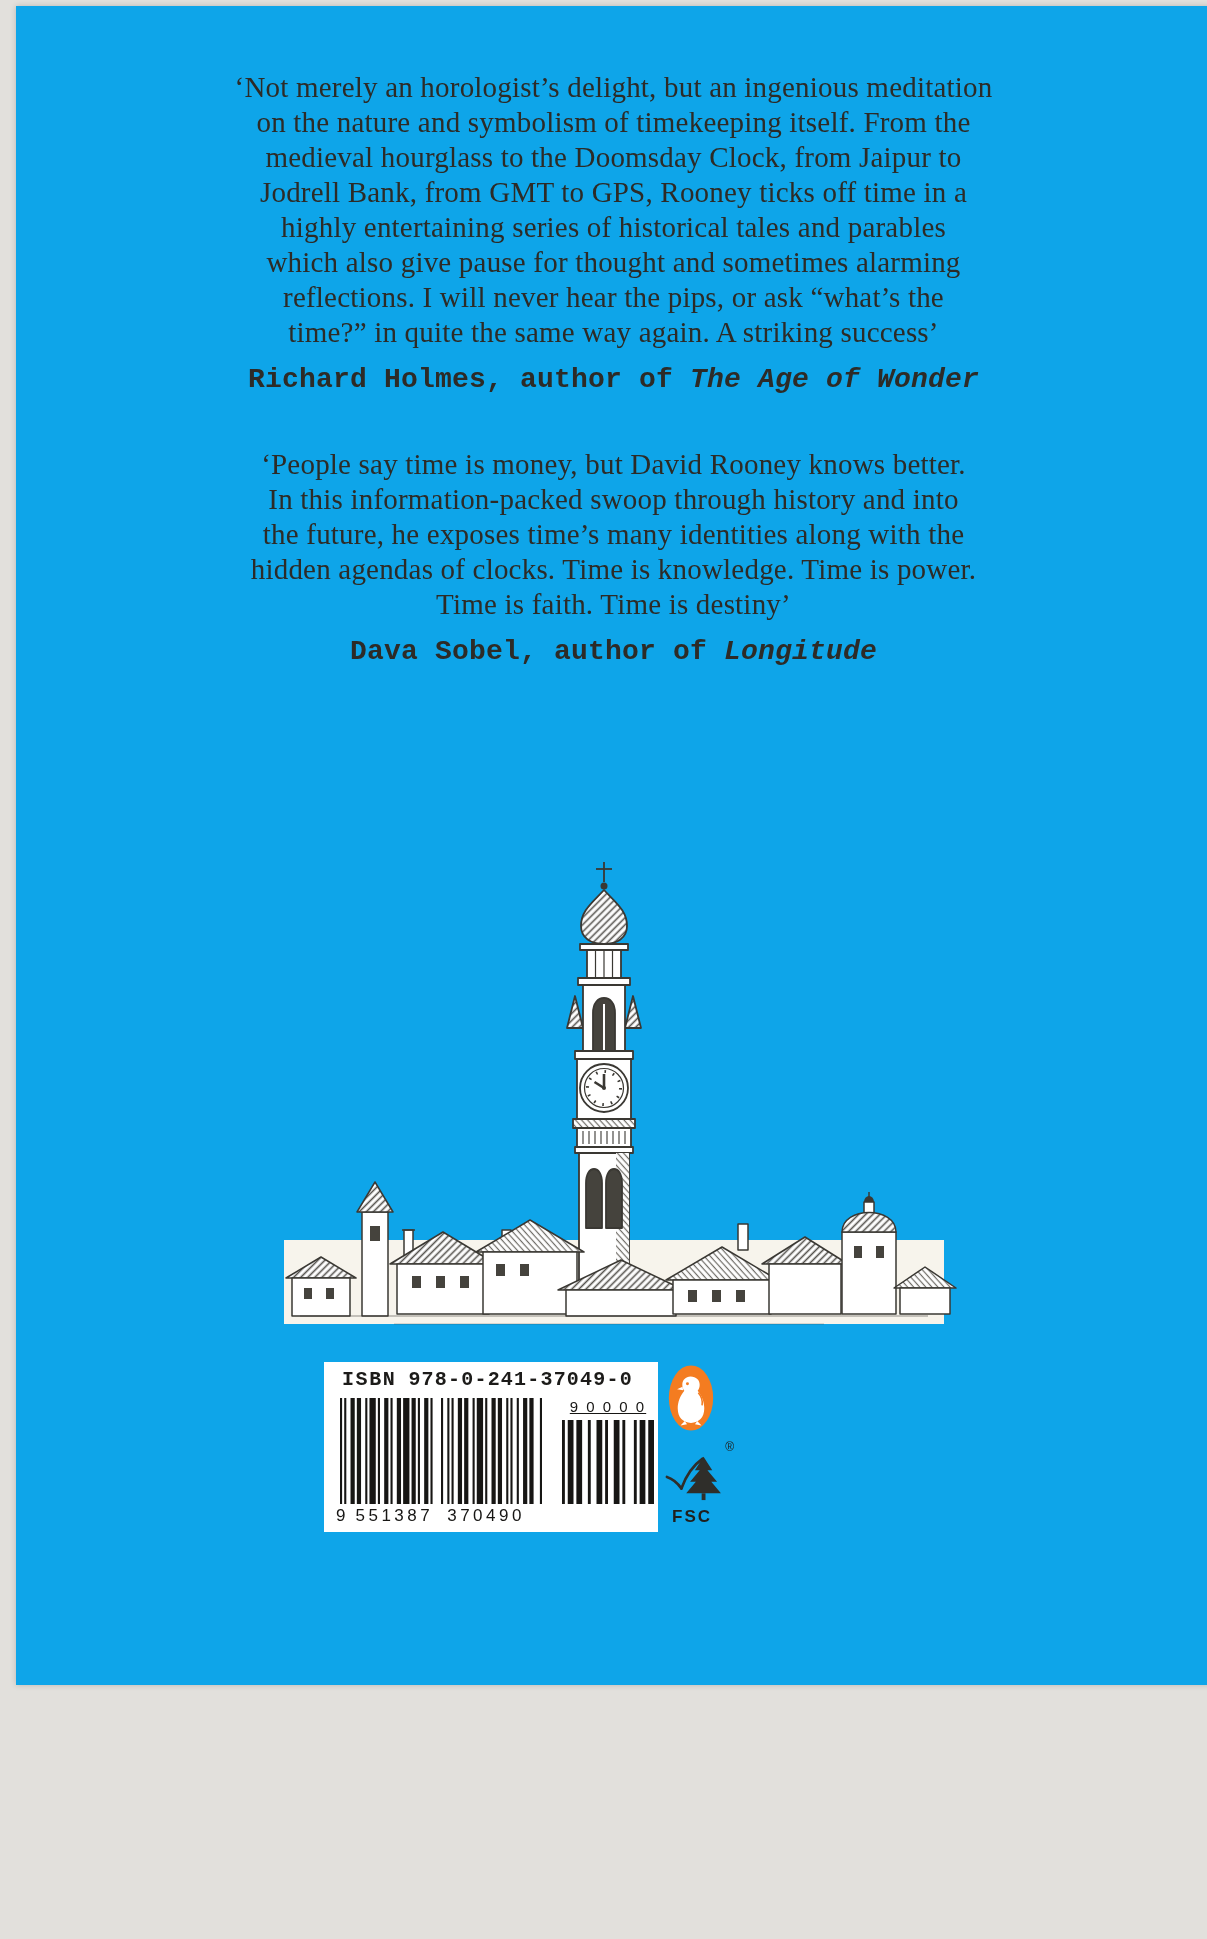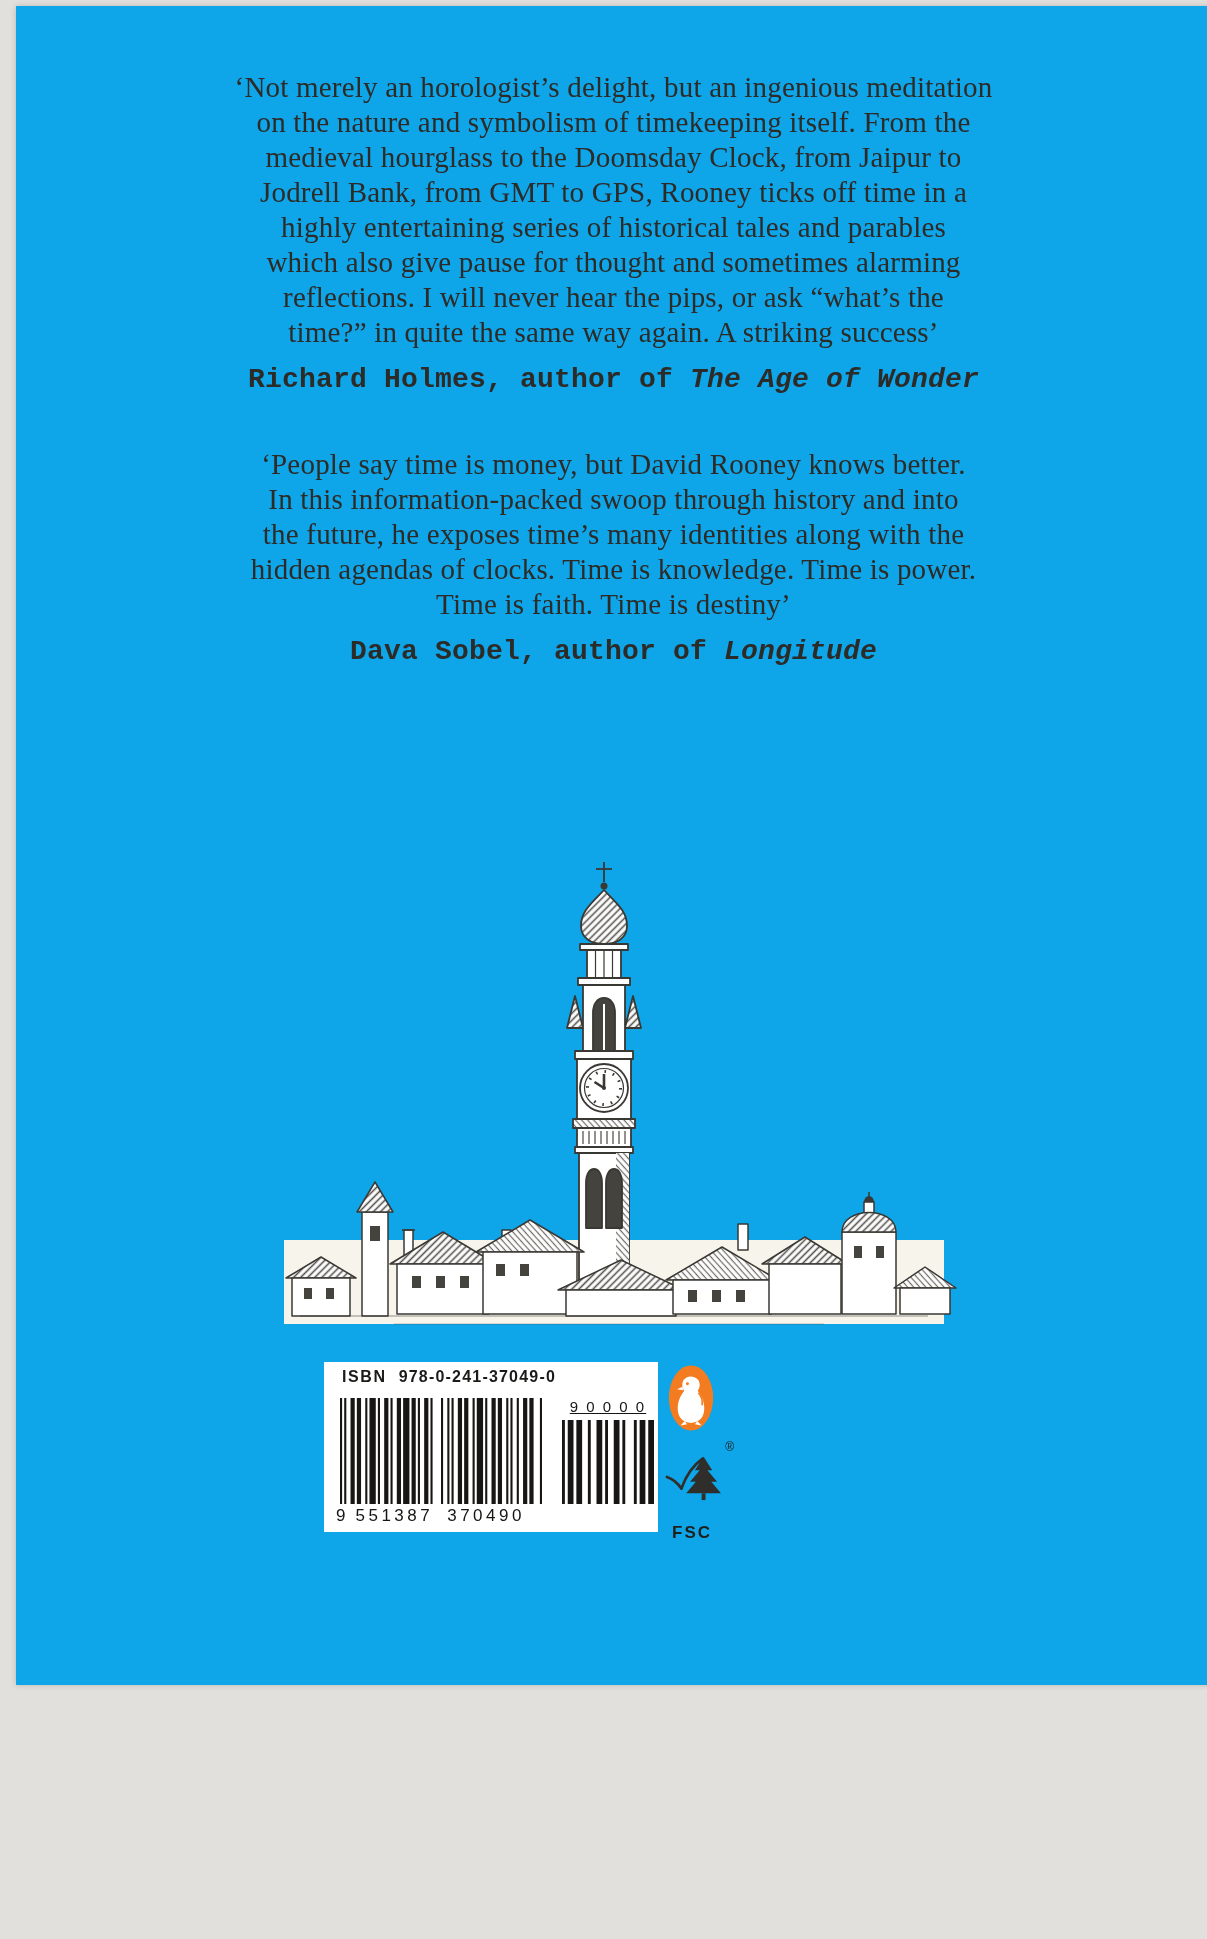--- a/index.html
+++ b/index.html
@@ -16,38 +16,38 @@
   .qb1{margin-bottom:52px;}
   .qb2{margin-bottom:46px;}
 
   
   .illus{position:absolute;left:50%;top:852px;transform:translateX(-50%);width:700px;height:482px;}
   .illus svg{width:100%;height:100%;display:block;}
 
   
   .footer{position:absolute;left:0;top:1356px;width:100%;height:190px;}
   .bcbox{position:absolute;left:308px;top:0;width:334px;height:170px;background:#ffffff;}
-  .isbn{position:absolute;left:18px;top:6px;font-family:Liberation Sans, sans-serif;
-        font-size:16px;font-weight:bold;letter-spacing:1.6px;color:#1c1b19;white-space:nowrap;}
+  .isbn{position:absolute;left:18px;top:6px;font-family:Liberation Mono, monospace;
+        font-size:20px;font-weight:bold;letter-spacing:1.6px;color:#1c1b19;white-space:nowrap;}
   .isbn .num{margin-left:12px;letter-spacing:1.2px;}
   .bars-main{position:absolute;left:16px;top:36px;width:202px;height:106px;fill:#171614;}
   .ean-digits{position:absolute;left:12px;top:144px;width:212px;display:flex;align-items:baseline;
         font-family:"Liberation Sans",sans-serif;font-size:17px;color:#171614;}
   .ean-digits .lead{margin-right:10px;}
   .ean-digits .grp{letter-spacing:3.5px;margin-right:14px;}
   .addon{position:absolute;left:238px;top:36px;width:92px;}
   .addon-digits{font-family:"Liberation Sans",sans-serif;font-size:15px;letter-spacing:2px;
         color:#171614;text-align:center;margin:0 0 5px 0;white-space:nowrap;text-decoration:underline;}
   .bars-addon{width:92px;height:84px;fill:#171614;display:block;}
   .penguin{position:absolute;left:652px;top:2px;width:46px;height:68px;}
   .penguin svg{width:100%;height:100%;display:block;}
   .fsc{position:absolute;left:636px;top:86px;width:80px;text-align:center;}
   .fsc svg{width:62px;height:54px;display:inline-block;}
   .fsc-label{font-family:"Liberation Sans",sans-serif;font-weight:bold;font-size:17px;
-        letter-spacing:2px;color:#201f1c;margin-top:17px;}
+        letter-spacing:2px;color:#201f1c;margin-top:1px;}
   .rsym{position:absolute;right:-2px;top:-8px;font-family:"Liberation Sans",sans-serif;
         font-size:12px;color:#201f1c;}
 </style>
 </head>
 <body>
 
 <div class="page">
 
   <section class="quotes">
 

